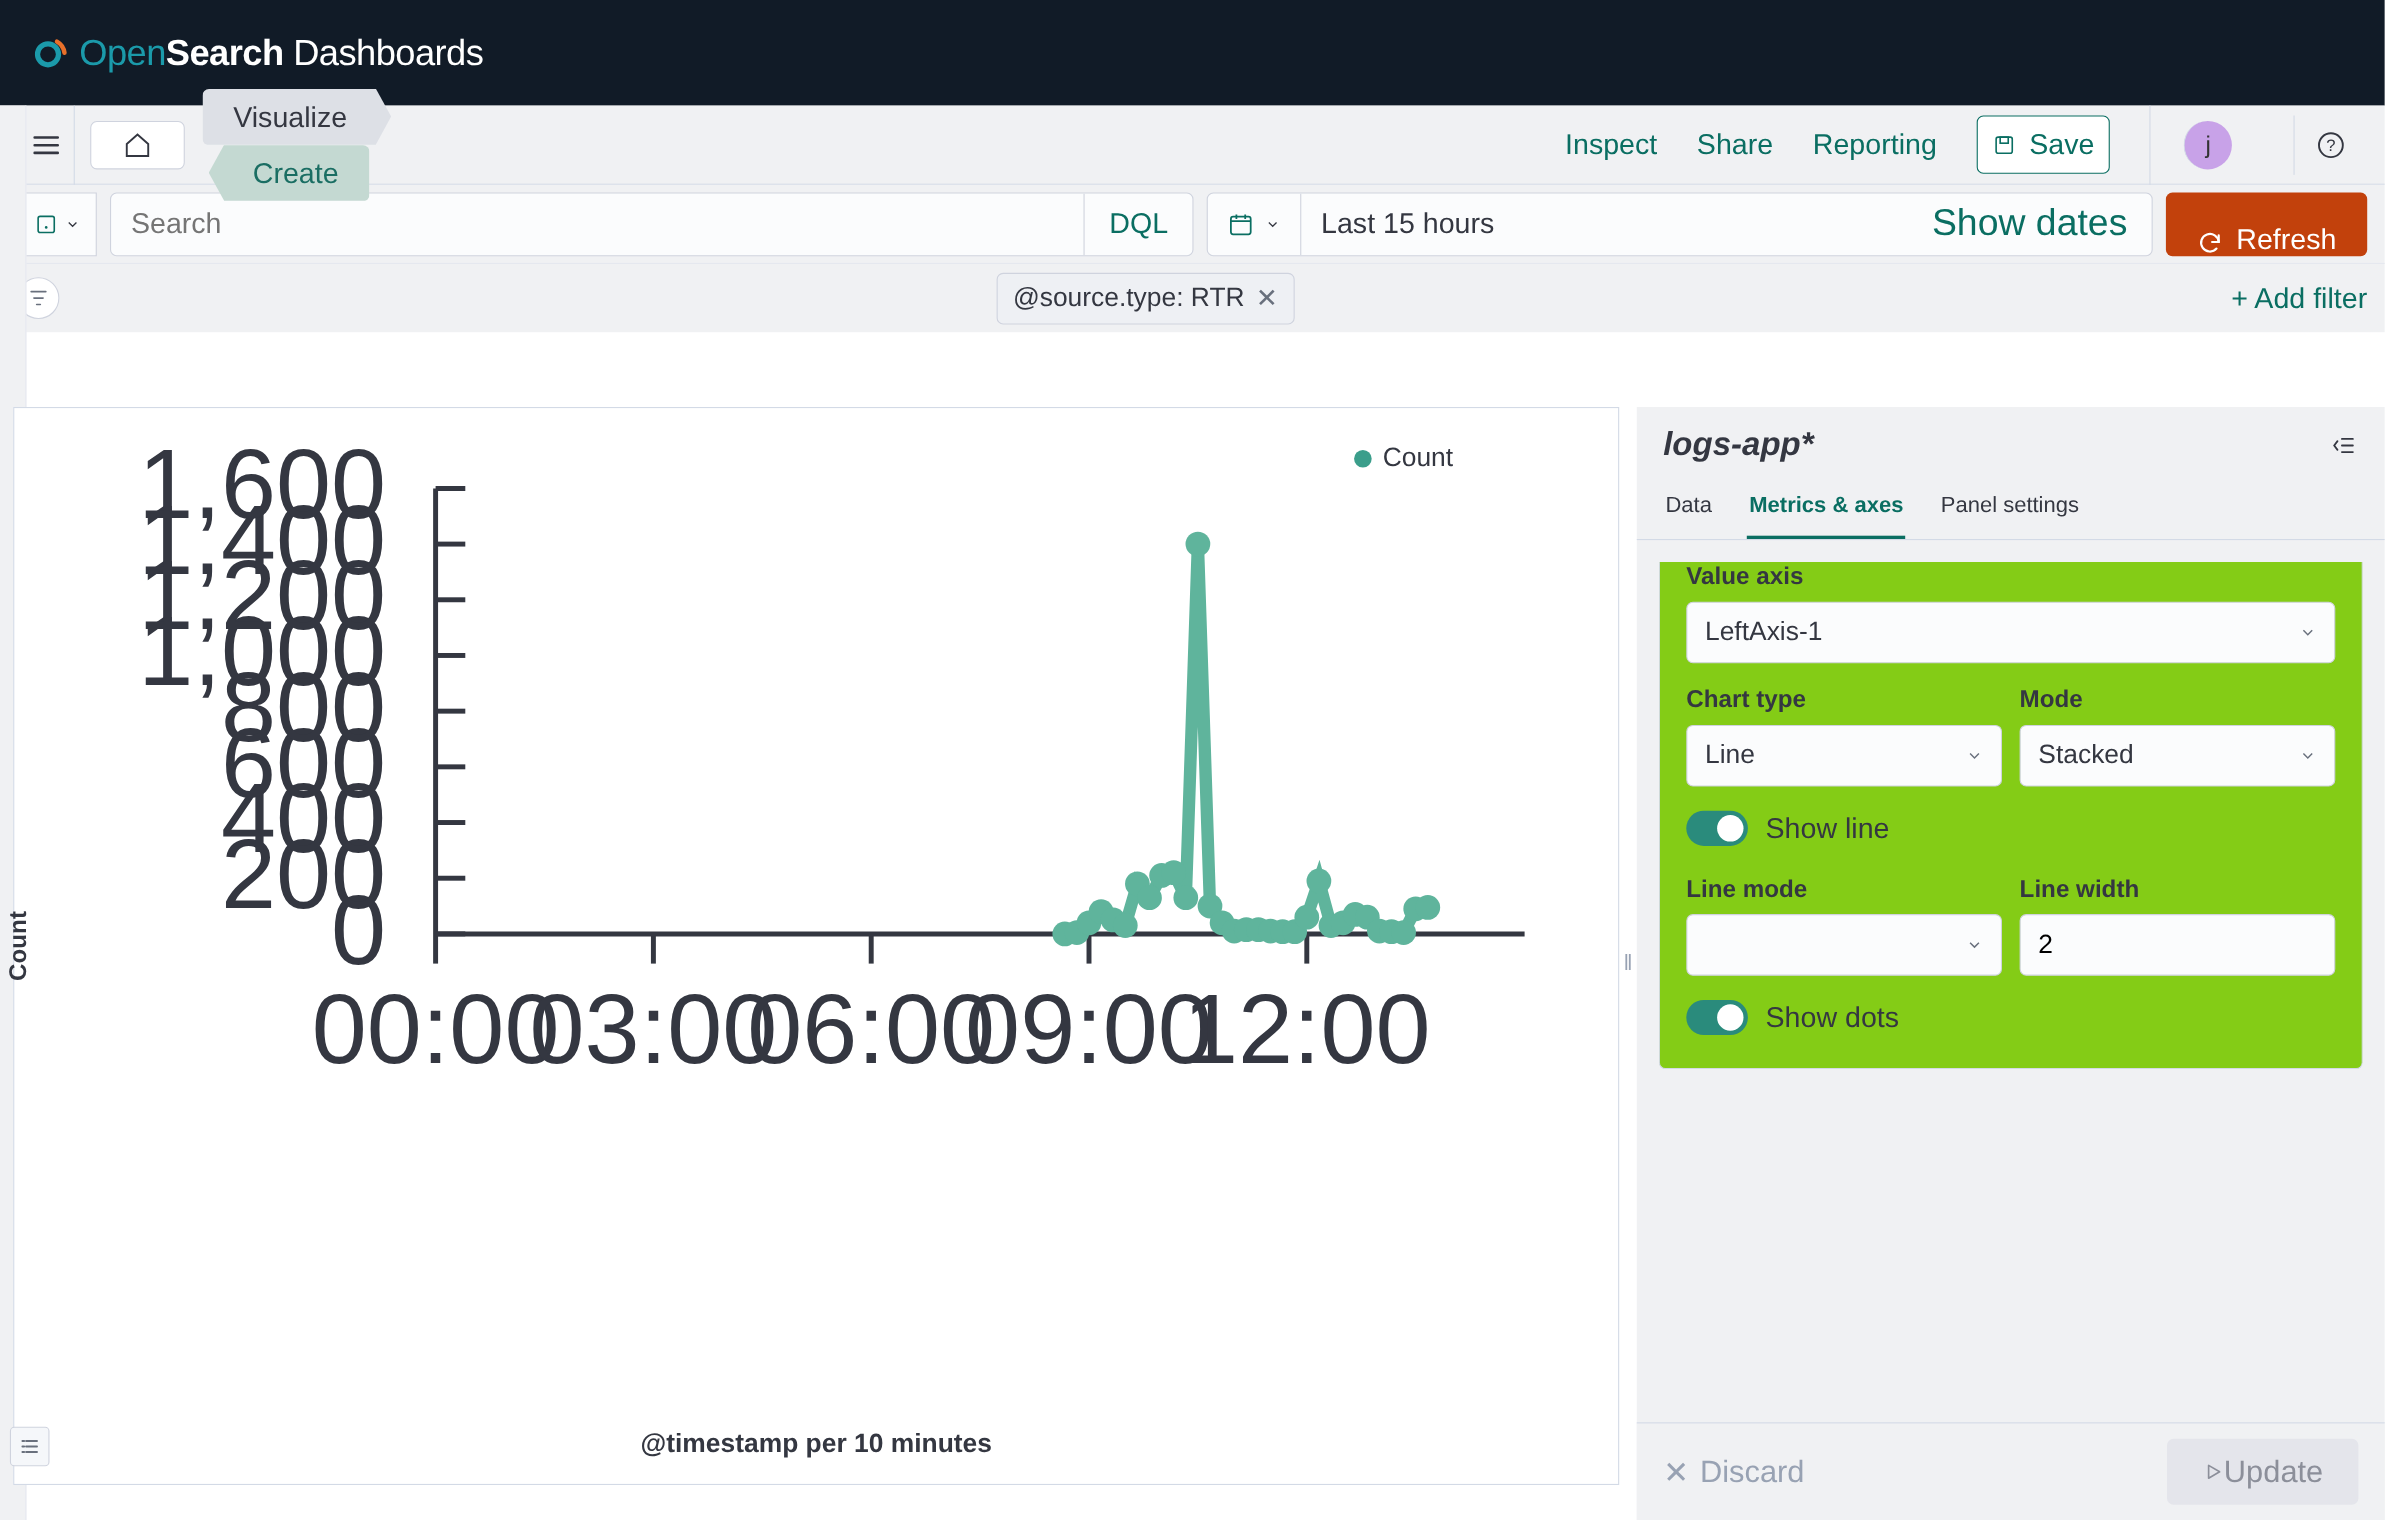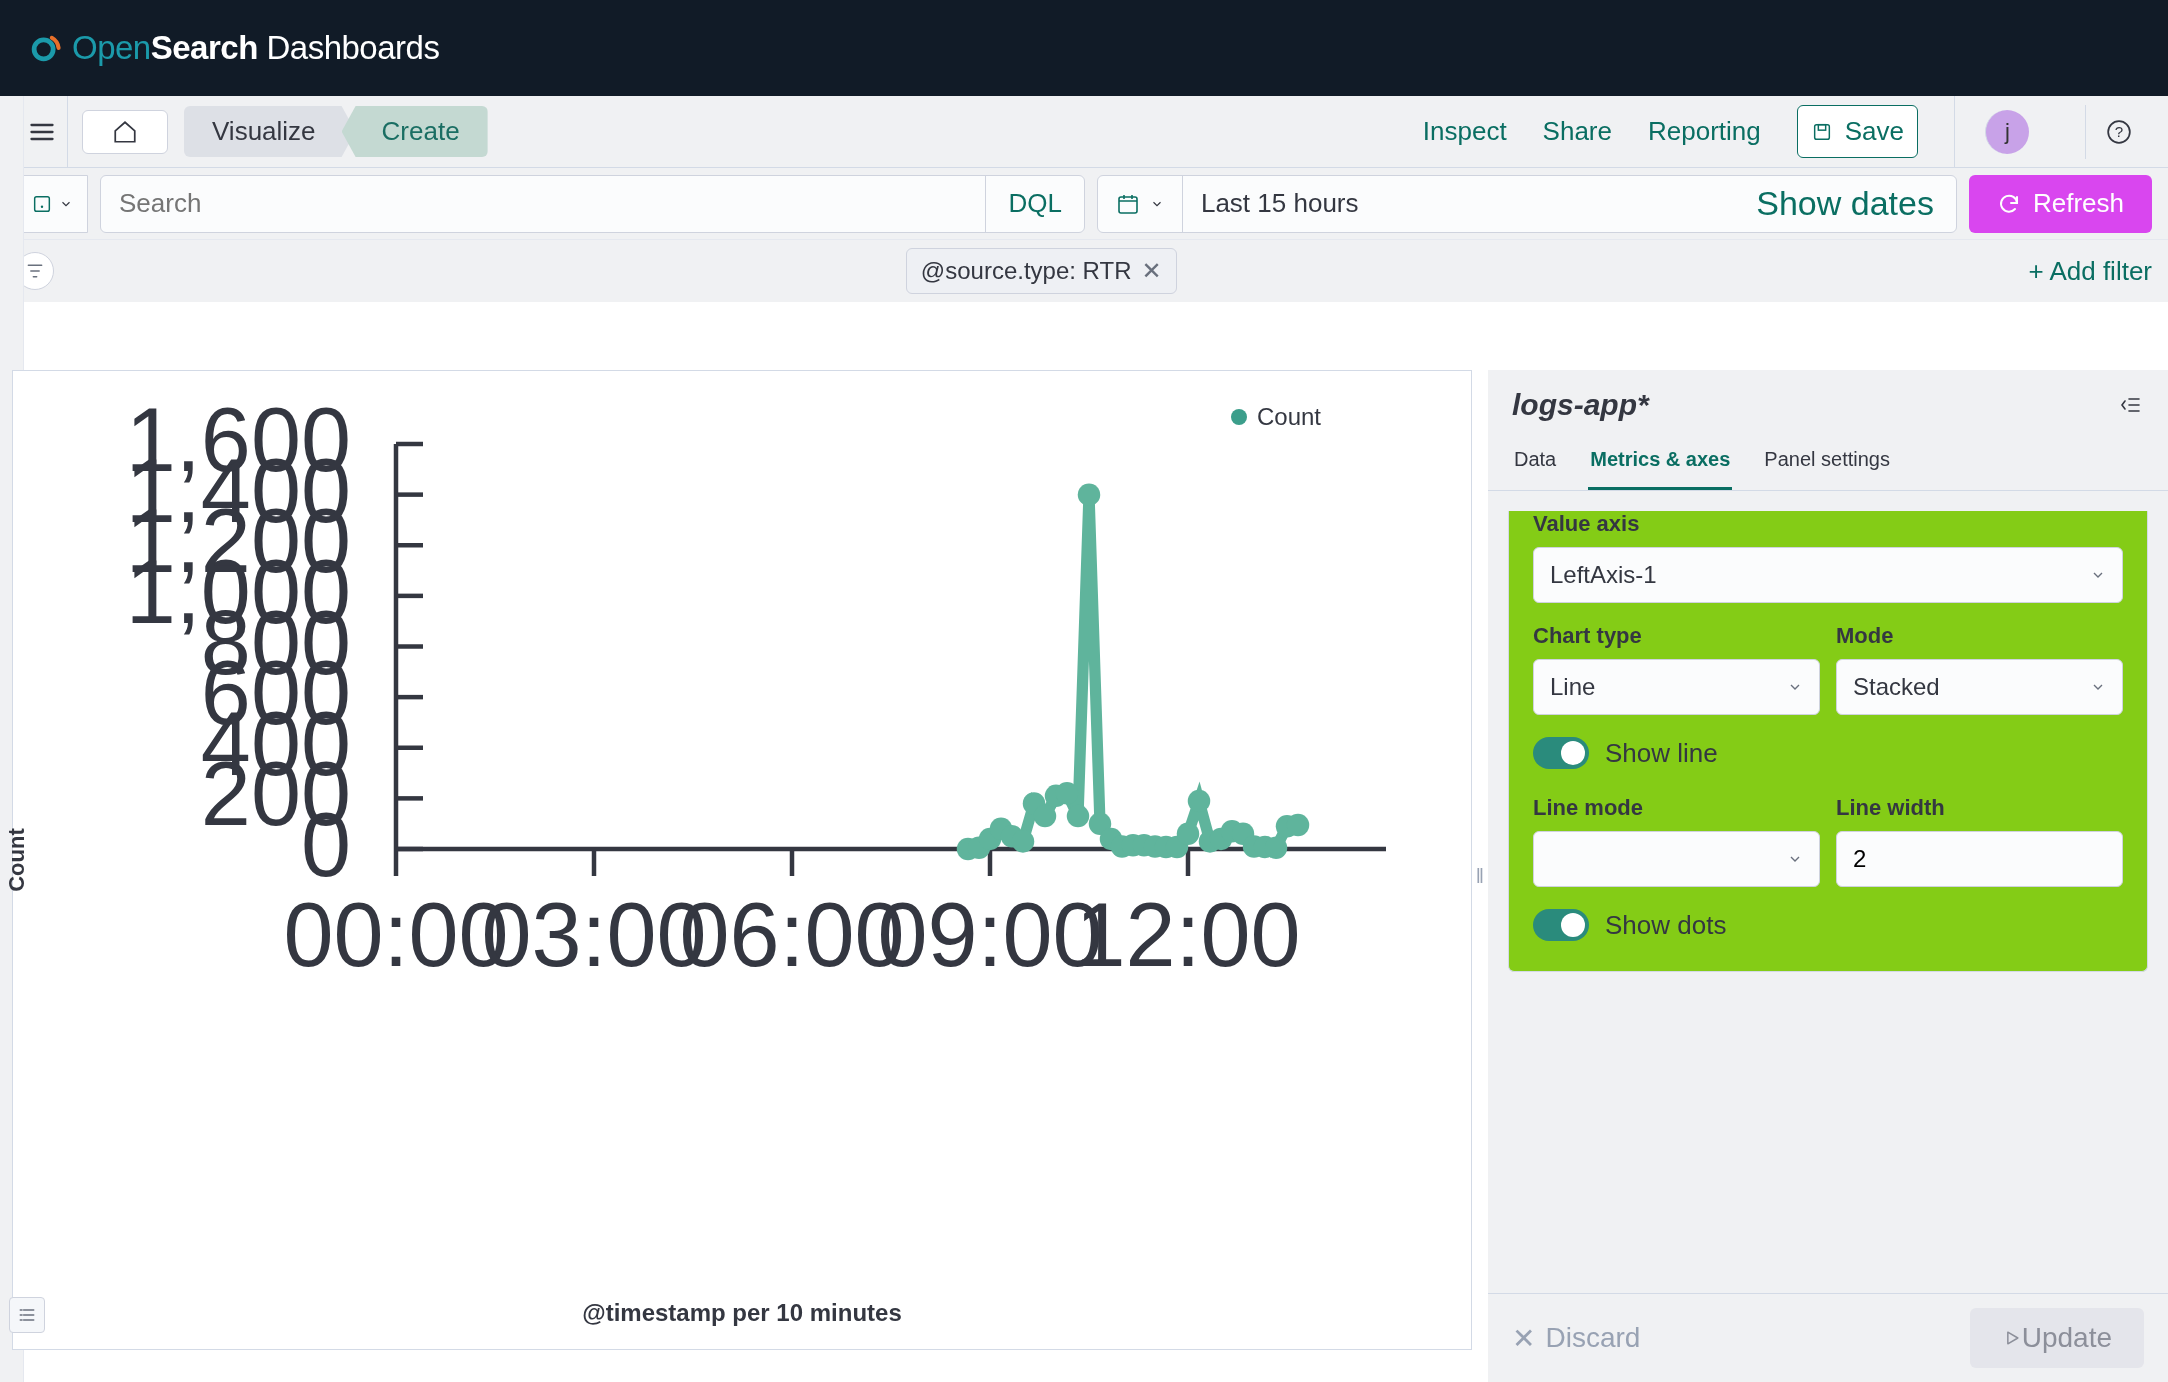--- a/index.html
+++ b/index.html
@@ -7,41 +7,41 @@
 .topbar { height: 96px; background: #111b27; display: flex; align-items: center; padding: 0 28px; }
 .logo { display: flex; align-items: center; gap: 10px; }
 .logo svg { width: 34px; height: 34px; }
 .logo-text { color: #fff; font-size: 33px; font-weight: 400; letter-spacing: -0.5px; }
 .logo-text .open { color: #1b9aaa; font-weight: 400; }
 .logo-text .search { font-weight: 700; }
 
 .navbar { height: 72px; background: #f0f1f3; border-bottom: 1px solid #d3dae6; display: flex; align-items: center; padding: 0 16px; }
 .hamburger { width: 52px; height: 72px; display: flex; align-items: center; justify-content: center; border-right: 1px solid #d3dae6; cursor: pointer; }
 .home-btn { width: 86px; height: 44px; margin-left: 14px; border: 1px solid #cfd3de; border-radius: 6px; display: flex; align-items: center; justify-content: center; background: #fff; cursor: pointer; margin-right: 16px; }
-.breadcrumbs { display: flex; align-items: center; gap: 0; }
+.breadcrumbs { display: flex; align-items: center; gap: 0; flex-direction: column; }
 .crumb { padding: 10px 28px; font-size: 26px; background: #dde0e6; color: #343741; position: relative; }
 .crumb.first { border-radius: 6px 0 0 6px; clip-path: polygon(0 0, calc(100% - 14px) 0, 100% 50%, calc(100% - 14px) 100%, 0 100%); padding-right: 40px; }
 .crumb.active { background: #c4d9d2; color: #1a6e63; clip-path: polygon(14px 0, 100% 0, 100% 100%, 14px 100%, 0 50%); margin-left: -14px; padding-left: 40px; border-radius: 0 6px 6px 0; }
 .navbar-right { margin-left: auto; display: flex; align-items: center; gap: 36px; }
 .nav-link { font-size: 26px; color: #0a6e62; cursor: pointer; }
 .save-btn { border: 1px solid #0a6e62; border-radius: 6px; padding: 10px 13px; display: flex; align-items: center; gap: 12px; color: #0a6e62; font-size: 26px; cursor: pointer; background: #fff; }
 .avatar { width: 44px; height: 44px; border-radius: 50%; background: #c8a2e8; display: flex; align-items: center; justify-content: center; color: #333; font-size: 22px; border-left: 1px solid #d3dae6; margin-left: 10px; padding-left: 0; }
 .avatar-wrap { border-left: 1px solid #d3dae6; padding: 14px 20px; margin-left: 0; }
 .help-btn { border-left: 1px solid #d3dae6; padding: 14px 20px; cursor: pointer; }
 
 .querybar { height: 72px; background: #f0f1f3; display: flex; align-items: center; padding: 8px 16px 8px 16px; gap: 12px; border-bottom: 1px solid #e5e8ef; }
 .saved-q { display: flex; align-items: center; gap: 6px; padding: 12px 14px; border: 1px solid #cfd3de; border-radius: 6px 0 0 6px; background: #fbfcfd; cursor: pointer; height: 58px; }
 .search-box { flex: 1; display: flex; border: 1px solid #cfd3de; border-radius: 6px; background: #fbfcfd; height: 58px; overflow: hidden; }
 .search-input { flex: 1; border: none; background: transparent; padding: 0 18px; font-size: 26px; outline: none; color: #69707d; }
 .dql-btn { padding: 0 22px; border-left: 1px solid #cfd3de; display: flex; align-items: center; color: #0a6e62; font-size: 26px; cursor: pointer; }
 .date-picker { display: flex; border: 1px solid #cfd3de; border-radius: 6px; background: #fbfcfd; height: 58px; overflow: hidden; width: 860px; }
 .date-icon-btn { padding: 0 18px; border-right: 1px solid #cfd3de; display: flex; align-items: center; gap: 10px; cursor: pointer; }
 .date-range { flex: 1; display: flex; align-items: center; padding: 0 18px; font-size: 26px; color: #343741; }
 .show-dates { padding: 0 22px; display: flex; align-items: center; color: #0a6e62; font-size: 34px; cursor: pointer; }
-.refresh-btn { height: 58px; background: #d946ef; color: #fff; border: none; border-radius: 6px; padding: 0 28px; display: flex; align-items: center; gap: 12px; font-size: 26px; cursor: pointer; }
+.refresh-btn { height: 58px; background: #c2410c; color: #fff; border: none; border-radius: 6px; padding: 0 28px; display: flex; align-items: flex-end; gap: 12px; font-size: 26px; cursor: pointer; }
 
 .filterbar { height: 62px; background: #f0f1f3; display: flex; align-items: center; padding: 0 16px; gap: 16px; justify-content: space-between; }
 .filter-menu { width: 38px; height: 38px; border-radius: 50%; border: 1px solid #cfd3de; display: flex; align-items: center; justify-content: center; background: #fff; cursor: pointer; }
 .filter-pill { border: 1px solid #cfd3de; border-radius: 6px; background: #eef0f4; padding: 8px 14px; display: flex; align-items: center; gap: 10px; font-size: 24px; cursor: pointer; }
 .filter-pill .x { color: #69707d; cursor: pointer; }
 .add-filter { color: #0a6e62; font-size: 26px; cursor: pointer; }
 
 .main { position: absolute; top: 370px; left: 0; right: 0; bottom: 0; display: flex; }
 .left-sidebar { width: 24px; background: #f0f1f3; border-right: 1px solid #e5e8ef; position: absolute; top: 96px; bottom: 0; left: 0; overflow: hidden; font-size: 16px; color: #888; writing-mode: horizontal-tb; }
 

